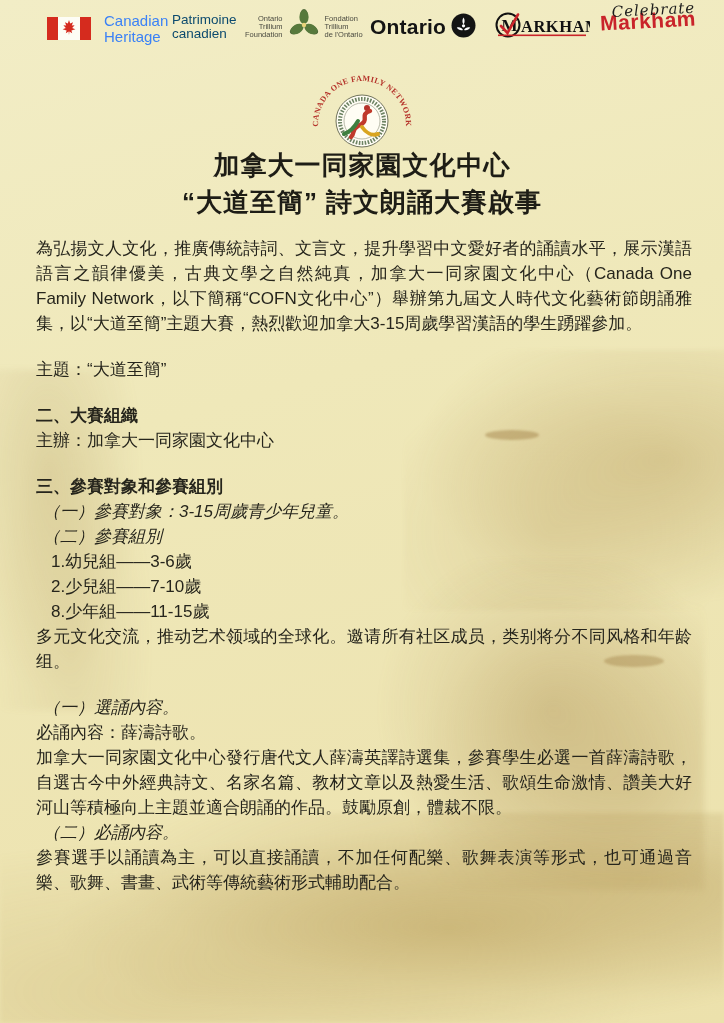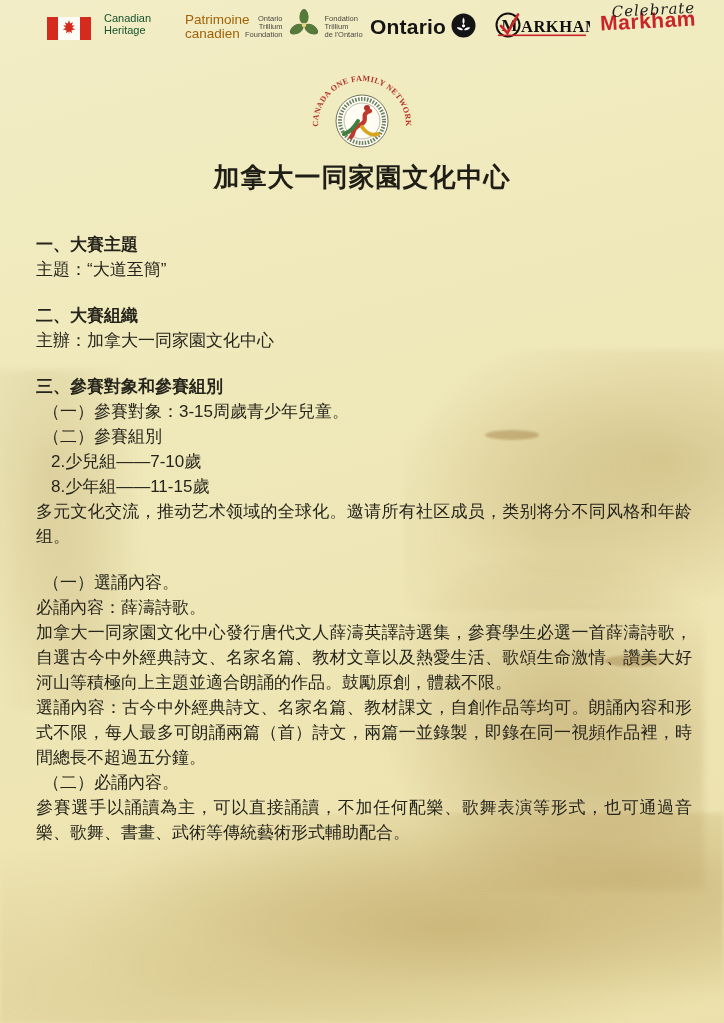--- a/index.html
+++ b/index.html
@@ -30,46 +30,46 @@
   .art-boat{right:185px;top:430px;width:54px;height:10px;border-radius:50%;
     background:rgba(140,100,40,.35);filter:blur(1px);}
   .art-boat2{right:60px;top:655px;width:60px;height:12px;border-radius:50%;
     background:rgba(140,100,40,.30);filter:blur(1px);}
 
   
   .hdr{position:relative;height:56px;z-index:3;}
   .hdr *{line-height:1.05;}
   .pos{position:absolute;}
   .fip-flag{left:47px;top:17px;}
-  .fip-en{left:104px;top:13px;font-size:11px;color:#14532d;}
-  .fip-fr{left:185px;top:13px;font-size:13.5px;color:#a16207;}
+  .fip-en{left:104px;top:13px;font-size:15px;color:#3b82f6;}
+  .fip-fr{left:172px;top:13px;font-size:13.5px;color:#0c4a6e;}
   .otf{left:245px;top:7px;display:flex;align-items:center;gap:3px;}
   .otf .t{font-size:7.5px;color:#4a4a40;}
   .otf .t.l{text-align:right;}
   .ont{left:370px;top:13px;display:flex;align-items:center;gap:5px;}
   .ont .w{font-size:21px;font-weight:700;color:#141414;letter-spacing:.2px;}
   .mkm{left:495px;top:12px;}
   .cel{left:600px;top:3px;transform:rotate(-3deg);width:100px;}
   .cel .c1{font-family:"DejaVu Serif",serif;font-style:italic;font-size:15px;color:#1c1c1c;
            letter-spacing:1px;position:relative;z-index:2;margin-left:12px;}
   .cel .c2{font-size:21px;font-weight:800;color:#c9242a;margin-top:-9px;letter-spacing:.5px;}
 
   
   .logo-wrap{position:relative;z-index:3;text-align:center;margin-top:7px;height:84px;}
 
   
-  .title{position:relative;z-index:3;margin-top:12px;text-align:center;
+  .title{position:relative;z-index:3;text-align:center;
     font-size:26px;font-weight:800;line-height:37px;color:#1e1d16;letter-spacing:1px;}
 
   
   .content{position:relative;z-index:3;margin:15px 32px 0 36px;
     font-size:17px;line-height:25px;color:#26251c;text-align:justify;}
   .blk.h{font-weight:800;}
   .blk.sp{height:21px;}
-  .blk.ind1{padding-left:7px;}
+  .blk.ind1{padding-left:7px;font-style:italic;}
   .blk.ind2{padding-left:15px;}
 </style>
 </head>
 <body>
 
 <div class="art art-rocks-right"></div>
 <div class="art art-tree-mid"></div>
 <div class="art art-left-tree"></div>
 <div class="art art-bottom"></div>
 <div class="art art-boat"></div>
@@ -170,36 +170,37 @@
       <circle cx="61" cy="45" r="3" fill="#b5332a" stroke="none"></circle>
       <path d="M64 48 C 52 52, 66 57, 52 63 C 45 66.5, 49 71, 45 74" stroke="#c0392b" stroke-width="4.4"></path>
       <path d="M52 58 C 48 65, 44 69, 38 71" stroke="#3f7f3f" stroke-width="4"></path>
       <path d="M56 64 C 60 70, 66 73, 72 71" stroke="#d9a520" stroke-width="4"></path>
     </g>
   </svg>
 </div>
 
 <div class="title">
   <div>加拿大一同家園文化中心</div>
+  <div>“大道至簡” 詩文朗誦大賽啟事</div>
 </div>
 
 <div class="content" id="content">
-    <div class="blk sp"></div>
-    <div class="blk h">一、大賽主題</div>
+    <div class="blk p">為弘揚文人文化，推廣傳統詩詞、文言文，提升學習中文愛好者的誦讀水平，展示漢語語言之韻律優美，古典文學之自然純真，加拿大一同家園文化中心（Canada One Family Network，以下簡稱“COFN文化中心”）舉辦第九屆文人時代文化藝術節朗誦雅集，以“大道至簡”主題大賽，熱烈歡迎加拿大3-15周歲學習漢語的學生踴躍參加。</div>
+    <div class="blk sp"></div>
     <div class="blk p">主題：“大道至簡”</div>
     <div class="blk sp"></div>
     <div class="blk h">二、大賽組織</div>
     <div class="blk p">主辦：加拿大一同家園文化中心</div>
     <div class="blk sp"></div>
     <div class="blk h">三、參賽對象和參賽組別</div>
     <div class="blk p ind1">（一）參賽對象：3-15周歲青少年兒童。</div>
     <div class="blk p ind1">（二）參賽組別</div>
+    <div class="blk p ind2">1.幼兒組——3-6歲</div>
     <div class="blk p ind2">2.少兒組——7-10歲</div>
     <div class="blk p ind2">8.少年組——11-15歲</div>
     <div class="blk p">多元文化交流，推动艺术领域的全球化。邀请所有社区成员，类别将分不同风格和年龄组。</div>
     <div class="blk sp"></div>
     <div class="blk p ind1">（一）選誦內容。</div>
     <div class="blk p">必誦內容：薛濤詩歌。</div>
     <div class="blk p">加拿大一同家園文化中心發行唐代文人薛濤英譯詩選集，參賽學生必選一首薛濤詩歌，自選古今中外經典詩文、名家名篇、教材文章以及熱愛生活、歌頌生命激情、讚美大好河山等積極向上主題並適合朗誦的作品。鼓勵原創，體裁不限。</div>
-    <div class="blk p">選誦內容：古今中外經典詩文、名家名篇、教材課文，自創作品等均可。朗誦內容和形式不限，每人最多可朗誦兩篇（首）詩文，兩篇一並錄製，即錄在同一視頻作品裡，時間總長不超過五分鐘。</div>
     <div class="blk p ind1">（二）必誦內容。</div>
     <div class="blk p">參賽選手以誦讀為主，可以直接誦讀，不加任何配樂、歌舞表演等形式，也可通過音樂、歌舞、書畫、武術等傳統藝術形式輔助配合。</div>
   </div>
 
 </body></html>

